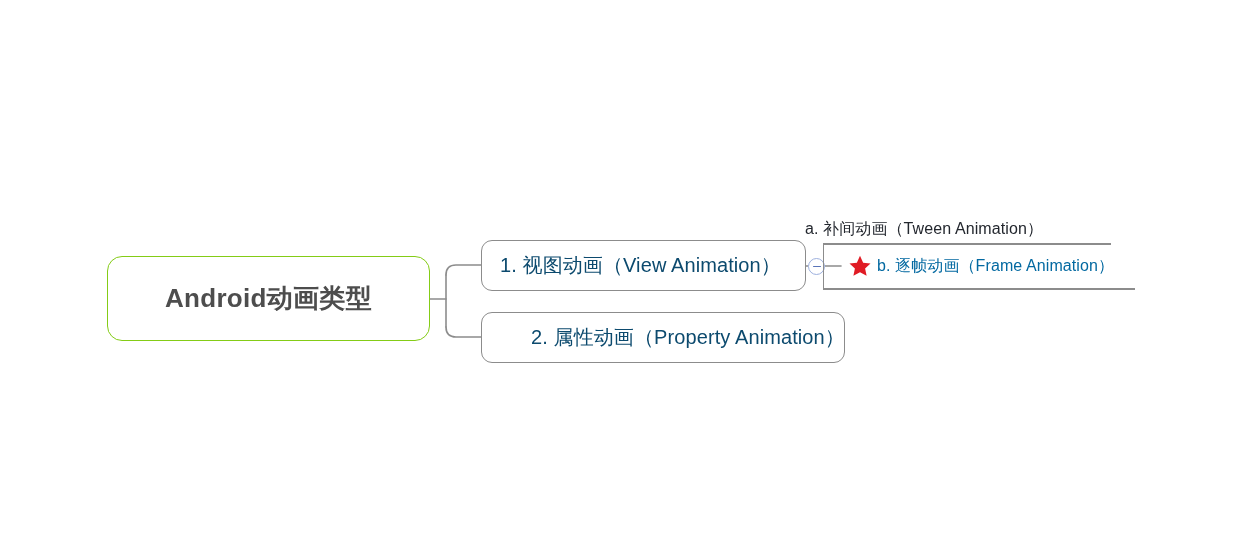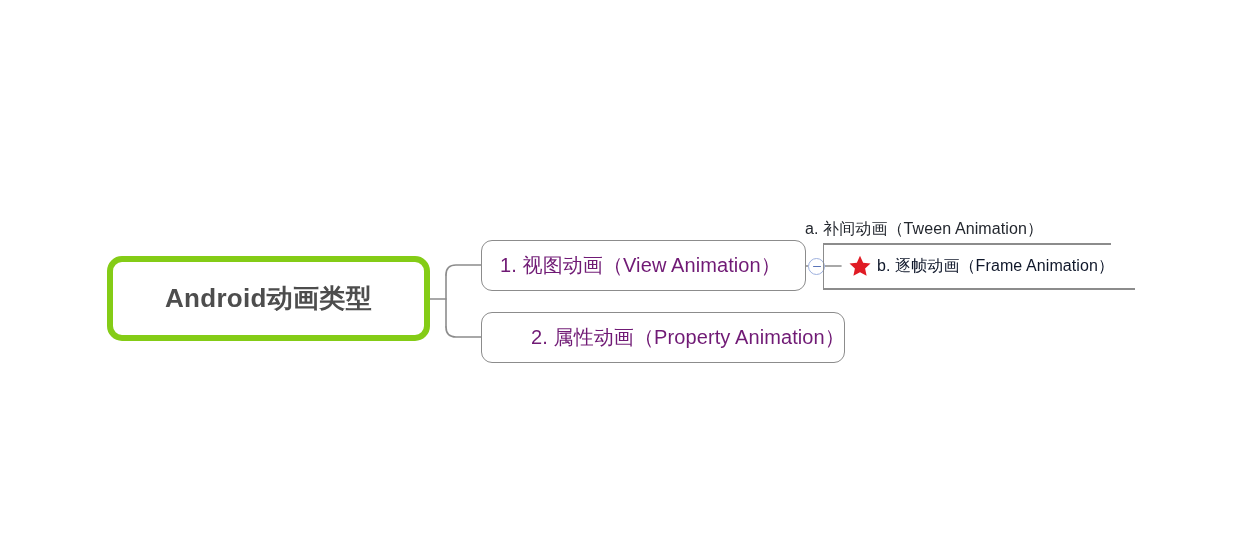--- a/index.html
+++ b/index.html
@@ -34,21 +34,21 @@
   }
 
   
   #root-node {
     position: absolute;
     left: 107px;
     top: 256px;
     width: 323px;
     height: 85px;
     box-sizing: border-box;
-    border: 6px solid #84cc16;
+    border: 1px solid #84cc16;
     border-radius: 15px;
     background: #ffffff;
     display: flex;
     align-items: center;
     justify-content: center;
   }
   #root-node .root-label {
     font-size: 26px;
     font-weight: bold;
     color: #4d4d4d;
@@ -61,21 +61,21 @@
     position: absolute;
     box-sizing: border-box;
     border: 1.5px solid #8c8c8c;
     border-radius: 11px;
     background: #ffffff;
     display: flex;
     align-items: center;
   }
   .branch-node .branch-label {
     font-size: 20px;
-    color: #701a75;
+    color: #0c4a6e;
     white-space: nowrap;
     padding-left: 18px;
     letter-spacing: 0.1px;
   }
   #branch-node-1 {
     left: 481px;
     top: 240px;
     width: 325px;
     height: 51px;
   }
@@ -166,21 +166,21 @@
   }
   #leaf-b .star-icon {
     width: 26px;
     height: 26px;
     margin-right: 4px;
     flex: 0 0 auto;
     display: block;
   }
   #leaf-b .leaf-label {
     font-size: 16px;
-    color: #0f172a;
+    color: #0369a1;
     letter-spacing: 0.1px;
   }
 </style>
 </head>
 <body>
 
 <div id="mindmap-canvas">
 
   <svg id="connector-layer" viewBox="0 0 1240 534" xmlns="http://www.w3.org/2000/svg">
     <g fill="none" stroke="#8c8c8c" stroke-width="1.6" stroke-linecap="round">

